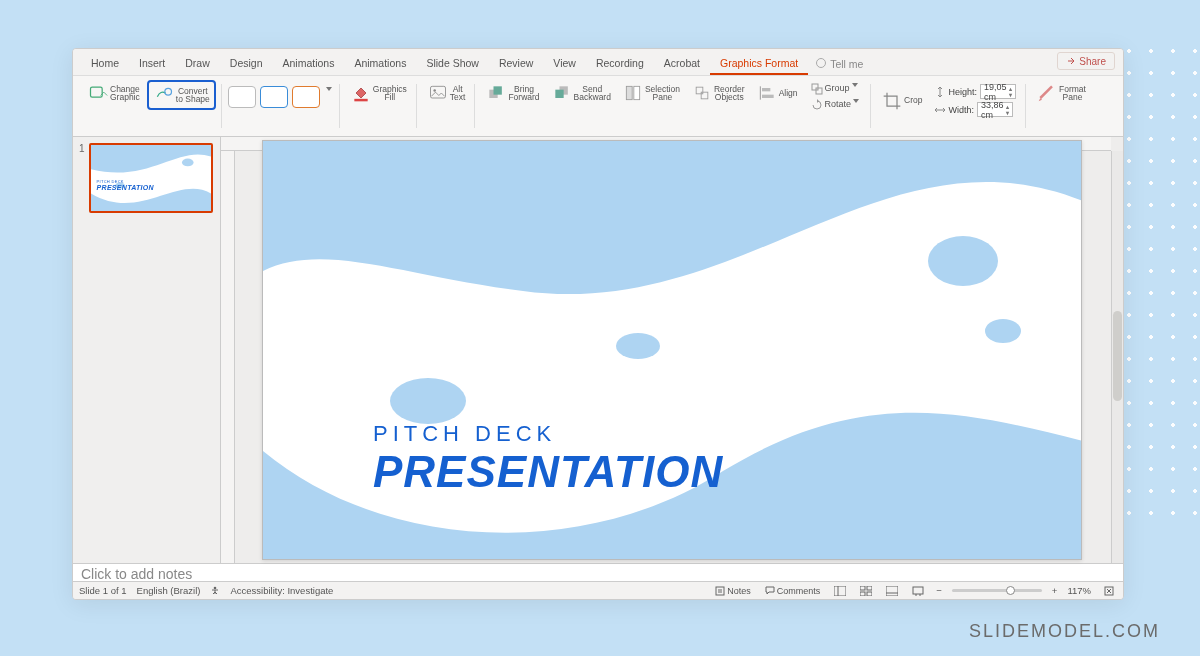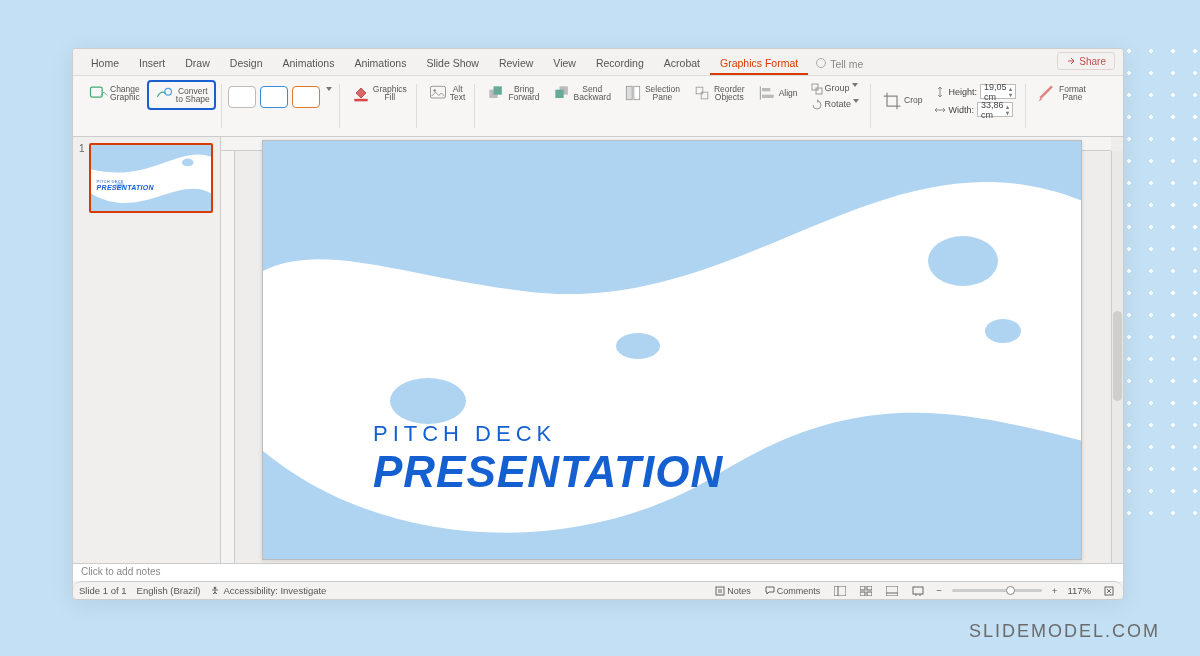--- a/index.html
+++ b/index.html
@@ -69,24 +69,24 @@
   .ruler-v { position:absolute; left:0; top:14px; bottom:0; width:14px; background:#f5f4f3; border-right:1px solid #ccc;}
   .vscroll { position:absolute; right:0; top:14px; bottom:0; width:12px; background:#eae9e8; border-left:1px solid #ccc;}
   .vscroll .sthumb { position:absolute; left:1px; right:1px; top:160px; height:90px; background:#cfcecb; border-radius:5px;}
   .slide { width:820px; height:420px; background:#fff; border:1px solid #bbb; box-shadow:0 1px 4px rgba(0,0,0,.12); position:relative; overflow:hidden;}
   
   .sel { position:absolute; inset:-4px; pointer-events:none;}
   .slide-title { position:absolute; left:110px; top:280px; }
   .slide-title .l1 { font-size:22px; letter-spacing:5px; color:#1560d0; font-weight:500;}
   .slide-title .l2 { font-size:44px; font-style:italic; font-weight:800; color:#1560d0; letter-spacing:1px;}
   
-  .notes { height:18px; background:#fff; border-top:1px solid #ccc; font-size:10px; color:#888; padding:2px 8px;}
+  .notes { height:18px; background:#fff; border-top:1px solid #ccc; font-size:14px; color:#888; padding:2px 8px;}
   
   .status { position:absolute; left:0; right:0; bottom:0; height:18px; background:#f3f2f1; border-top:1px solid #ccc;
-    display:flex; align-items:center; font-size:9.5px; color:#555; padding:0 6px; gap:10px;border-radius:9px;}
+    display:flex; align-items:center; font-size:9.5px; color:#555; padding:0 6px; gap:10px;}
   .status .spacer { flex:1;}
   .status .vbtn { width:16px; height:14px; display:flex; align-items:center; justify-content:center; cursor:pointer;}
   .status .zoom-track { width:90px; height:3px; background:#ccc; position:relative; border-radius:2px;}
   .status .zoom-thumb { position:absolute; left:60%; top:-3px; width:9px; height:9px; background:#fff; border:1px solid #888; border-radius:50%;}
   .brand { position:absolute; right:40px; bottom:14px; font-size:18px; letter-spacing:2px; color:#6b6b6b;}
 </style>
 </head>
 <body>
 
 <div class="dots"></div>
@@ -366,21 +366,21 @@
         <div class="sthumb"></div>
       </div>
     </div>
   </div>
 
   <div class="notes">Click to add notes</div>
 
   <div class="status">
     <span>Slide 1 of 1</span>
     <span>English (Brazil)</span>
-    <span style="display:flex;align-items:center;gap:3px">
+    <span style="display:flex;align-items:center;gap:10px">
       <svg width="10" height="10" viewBox="0 0 10 10">
           <circle cx="5" cy="2" r="1.3" fill="#666"></circle>
           <path d="M2 4h6M5 4v4M3 8l2-2 2 2" stroke="#666" fill="none"></path>
         </svg>
       <span>Accessibility: Investigate</span>
     </span>
     <span class="spacer"></span>
     <span class="smallbtn">
       <svg width="10" height="10" viewBox="0 0 10 10">
           <rect x="1" y="1" width="8" height="8" fill="none" stroke="#666"></rect>

